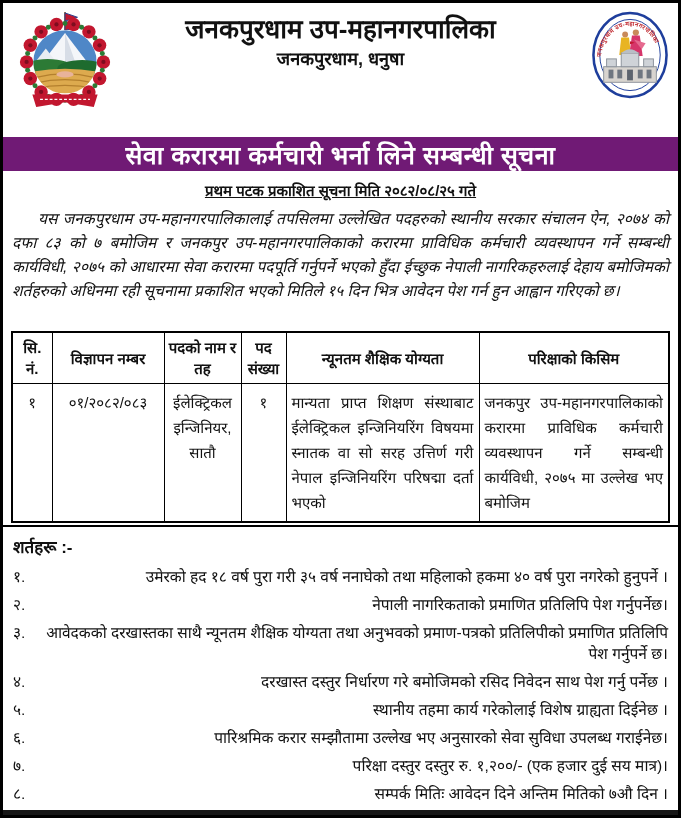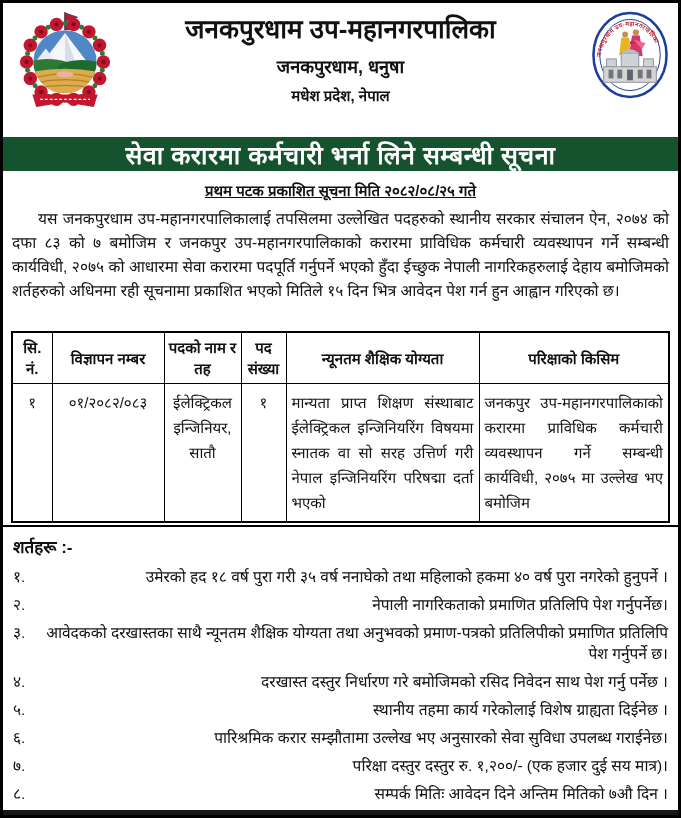--- a/index.html
+++ b/index.html
@@ -11,39 +11,39 @@
     border:3px solid #000; background:#fff; overflow:hidden;
   }
 
   
   .header{ position:relative; height:134px; }
   .emblem-left{ position:absolute; left:14px; top:7px; width:96px; height:100px; }
   .seal-right{ position:absolute; right:9px; top:6px; width:78px; height:92px; }
   .titles{ text-align:center; padding-top:10px; }
   .title-1{ font-size:26px; font-weight:bold; line-height:1.25; }
   .title-2{ font-size:21px; font-weight:bold; margin-top:8px; }
-  .title-3{ font-size:18px; font-weight:bold; margin-top:8px; }
+  .title-3{ font-size:18px; font-weight:bold; margin-top:0; }
   .title-4{ font-size:15px; font-weight:bold; margin-top:7px; }
 
   
   .banner{
-    height:34px; background:#14532d; color:#fff;
+    height:34px; background:#701a75; color:#fff;
     display:flex; align-items:center; justify-content:center;
     font-size:25px; font-weight:bold; letter-spacing:.5px;
   }
 
   
   .notice-box{ padding:6px 8px 2px 8px; border-bottom:2px solid #000; }
   .date-line{
     text-align:center; font-weight:bold; font-size:15px;
     text-decoration:underline; margin:3px 0 7px 0;
   }
   .intro{
     font-size:15.5px; line-height:24px; text-align:justify;
-    text-indent:26px; margin:0 1px 7px 1px; font-weight:500;
+    text-indent:26px; margin:0 1px 7px 1px; font-weight:500;font-style:italic;
   }
 
   
   table.vacancy{ width:100%; border-collapse:collapse; border:2px solid #000;margin-top:28px; }
   table.vacancy th, table.vacancy td{
     border:1.5px solid #000; font-size:15px; vertical-align:middle;
   }
   table.vacancy th{ font-weight:bold; text-align:center; padding:4px 2px; height:48px; line-height:21px; }
   table.vacancy td{ vertical-align:top; padding:6px 5px; line-height:25px; }
   td.c-center{ text-align:center; }
@@ -173,21 +173,20 @@
         <rect x="37" y="61" width="6" height="11" fill="#5d646e"></rect>
         <rect x="48" y="61" width="5" height="9" fill="#6f7680"></rect>
         <rect x="57" y="61" width="5" height="9" fill="#6f7680"></rect>
         <path d="M40 36 L40 32 L45 33.5 L40 35 Z" fill="#c2172f"></path>
       </g>
     </svg>
 
     <div class="titles">
       <div class="title-1">जनकपुरधाम उप-महानगरपालिका</div>
       <div class="title-3">जनकपुरधाम, धनुषा</div>
-      <div class="title-4">मधेश प्रदेश, नेपाल</div>
     </div>
   </div>
 
   <div class="banner">
     <span>सेवा करारमा कर्मचारी भर्ना लिने सम्बन्धी सूचना</span>
   </div>
 
   <div class="notice-box">
     <div class="date-line">प्रथम पटक प्रकाशित सूचना मिति २०८२/०८/२५ गते</div>
     <p class="intro">यस जनकपुरधाम उप-महानगरपालिकालाई तपसिलमा उल्लेखित पदहरुको स्थानीय सरकार संचालन ऐन, २०७४ को दफा ८३ को ७ बमोजिम र जनकपुर उप-महानगरपालिकाको करारमा प्राविधिक कर्मचारी व्यवस्थापन गर्ने सम्बन्धी कार्यविधी, २०७५ को आधारमा सेवा करारमा पदपूर्ति गर्नुपर्ने भएको हुँदा ईच्छुक नेपाली नागरिकहरुलाई देहाय बमोजिमको शर्तहरुको अधिनमा रही सूचनामा प्रकाशित भएको मितिले १५ दिन भित्र आवेदन पेश गर्न हुन आह्वान गरिएको छ।</p>

